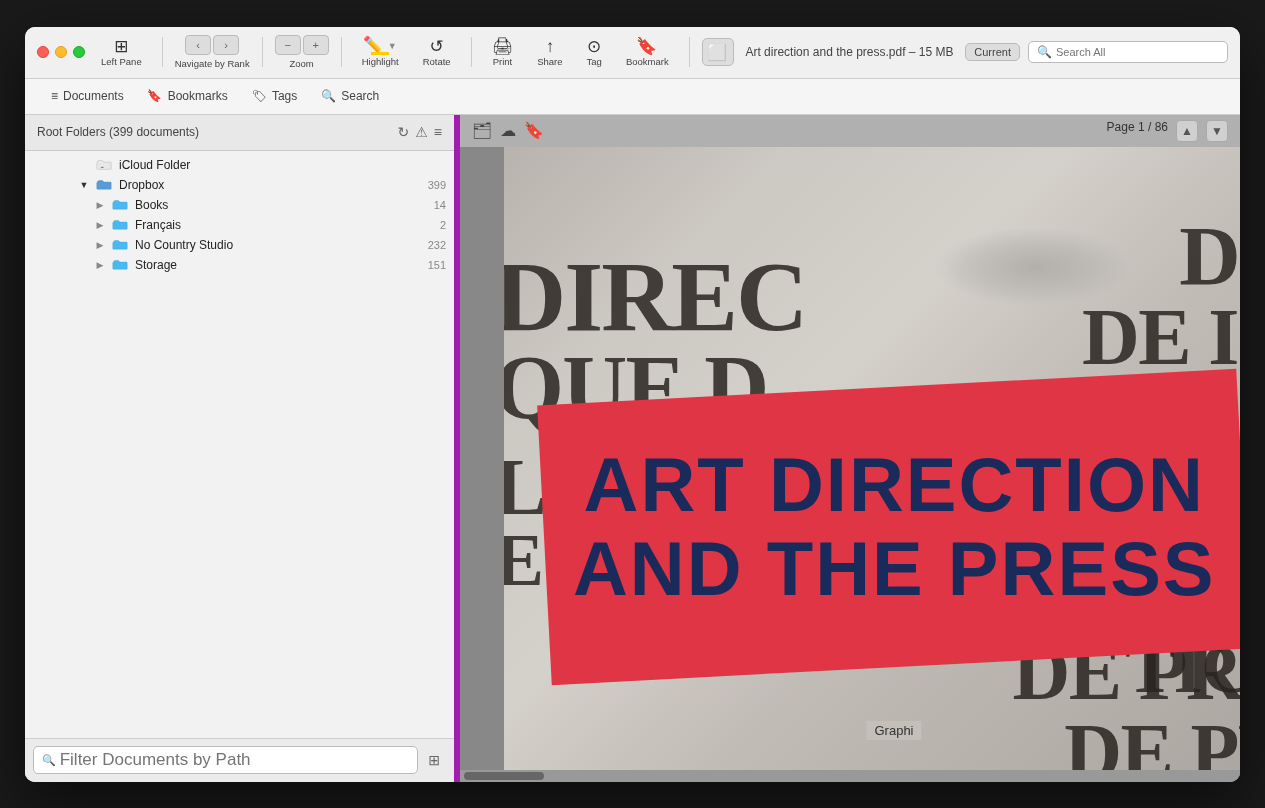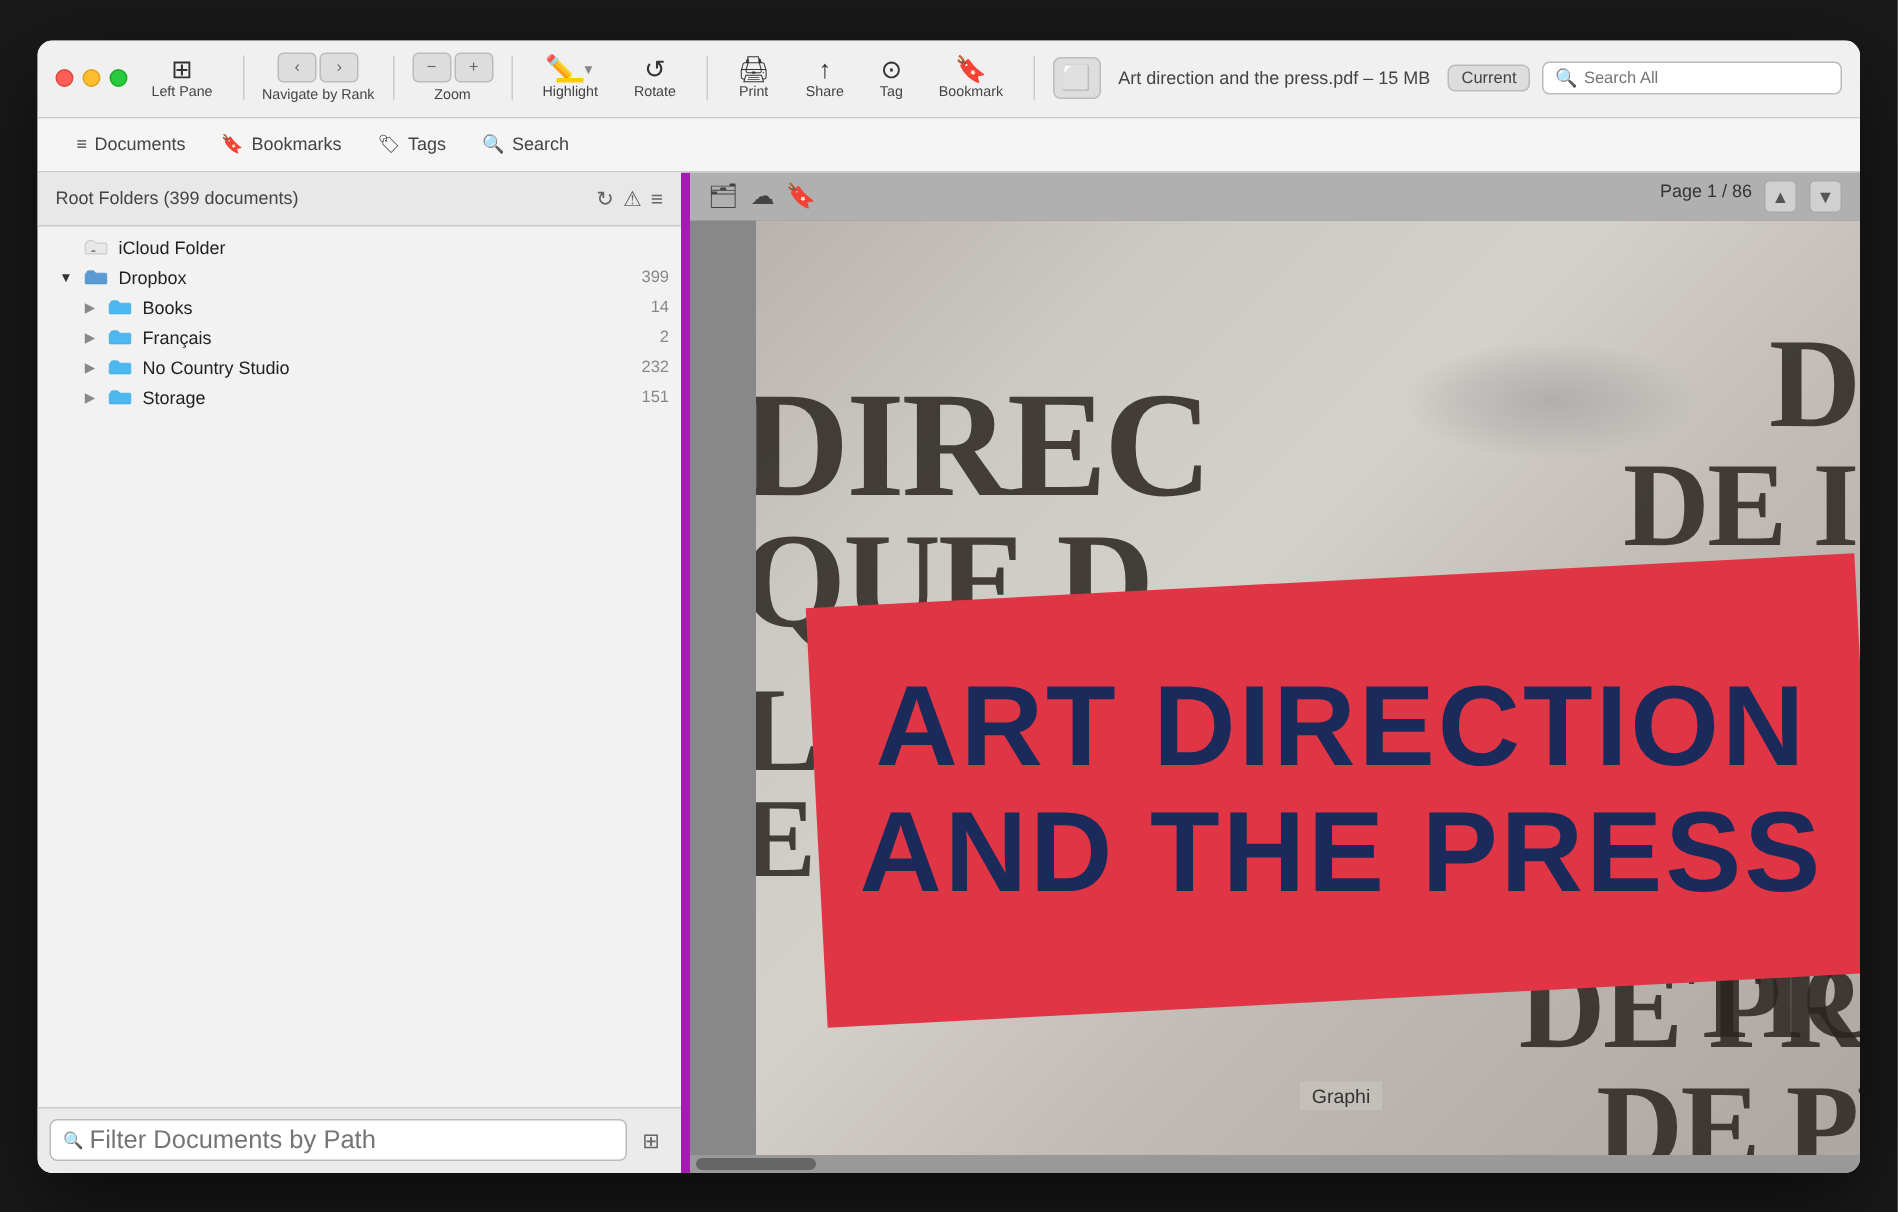--- a/index.html
+++ b/index.html
@@ -170,20 +170,21 @@
     }
 
     .tree-item {
       display: flex;
       align-items: center;
       padding: 3px 8px 3px 12px;
       font-size: 12px;
       color: #222;
       cursor: pointer;
       white-space: nowrap;
+      margin-left: 40px;
     }
 
     .tree-chevron {
       width: 14px;
       height: 14px;
       display: flex;
       align-items: center;
       justify-content: center;
       font-size: 9px;
       color: #888;

